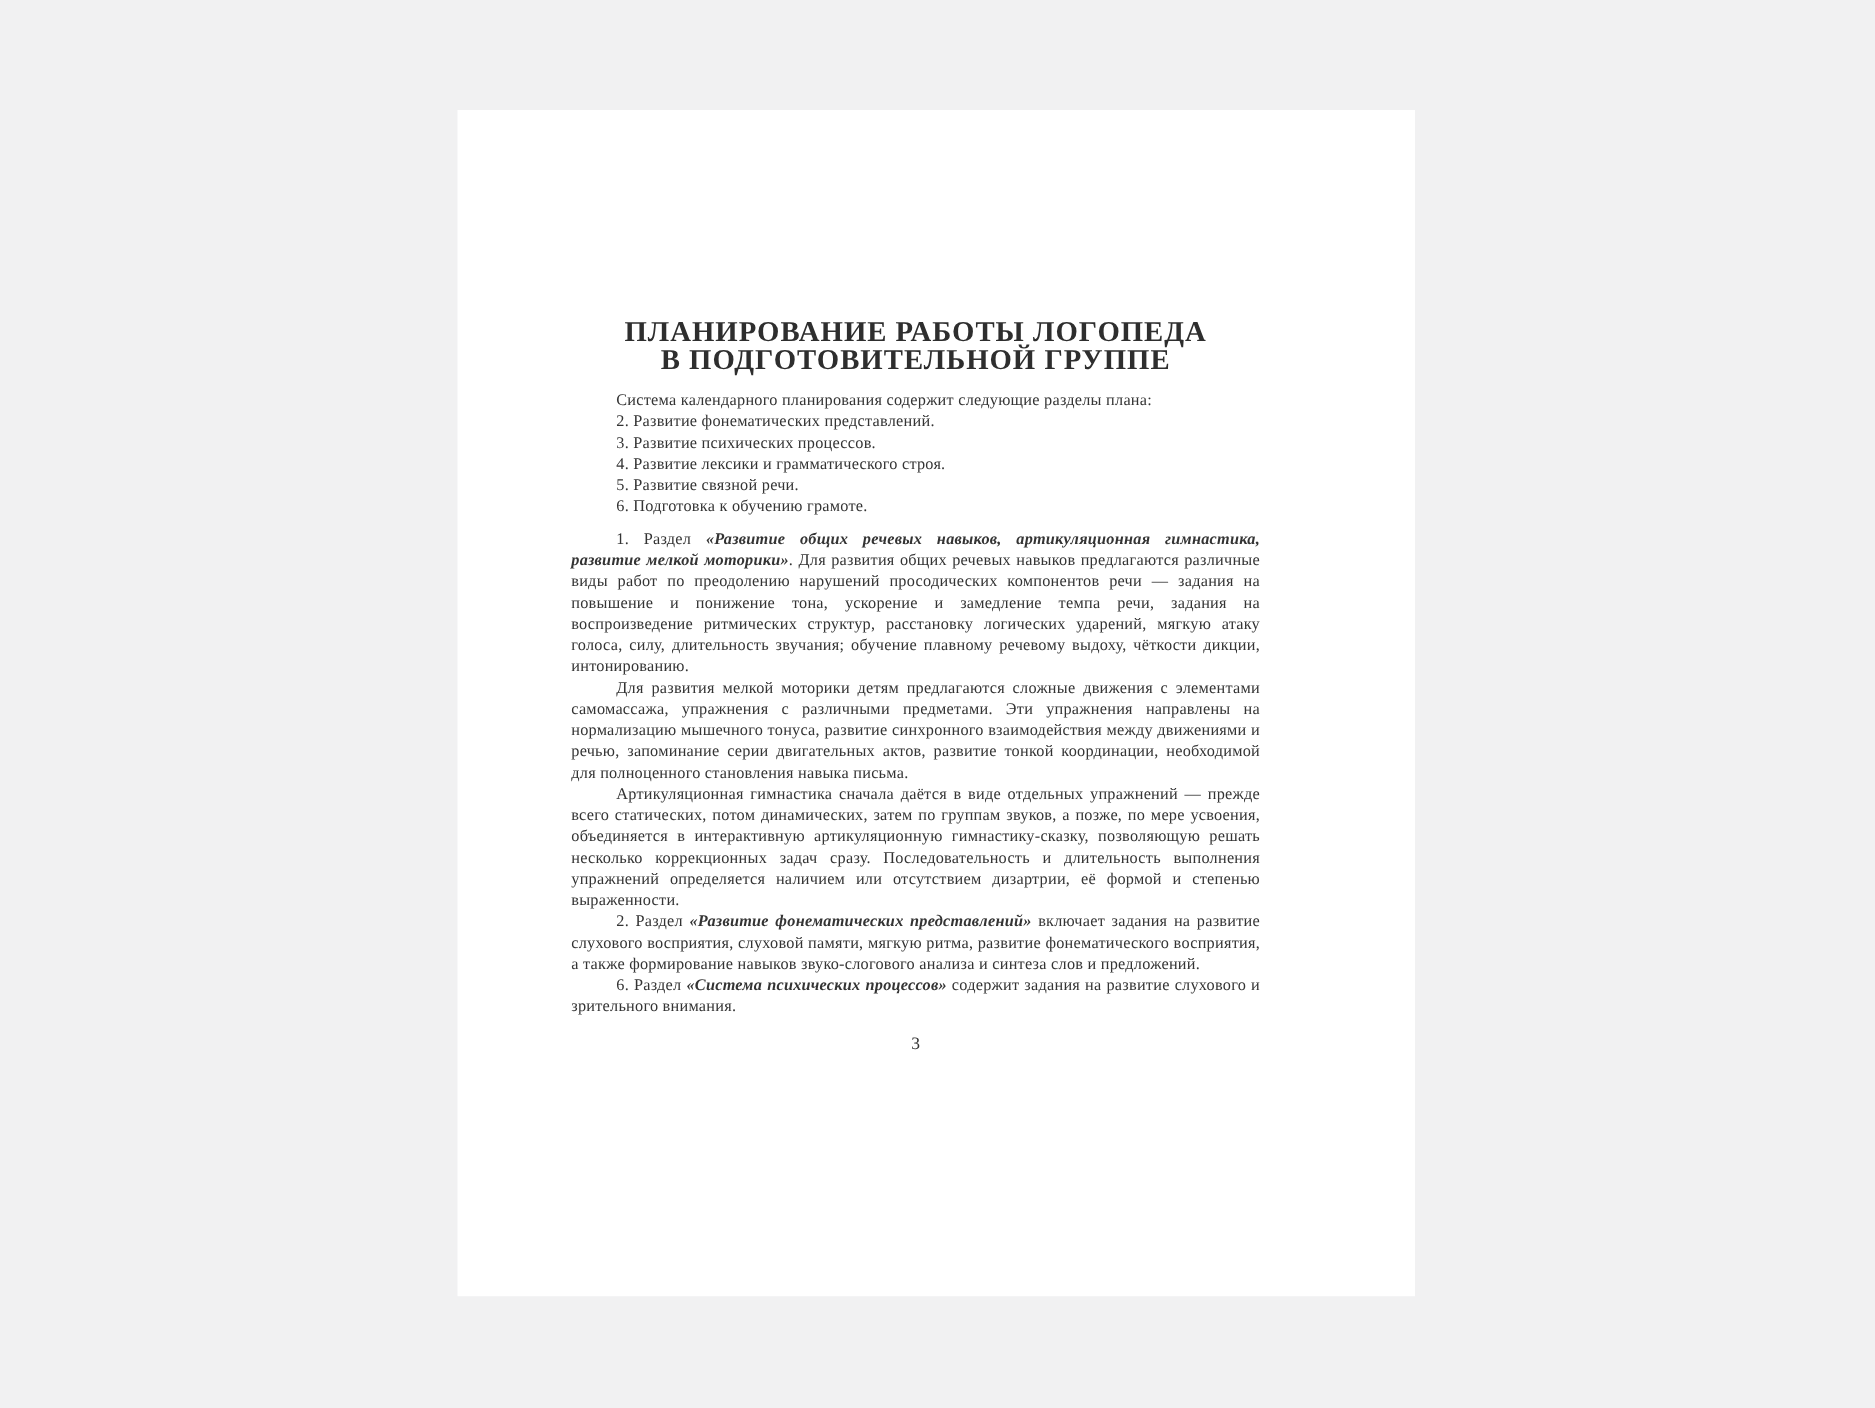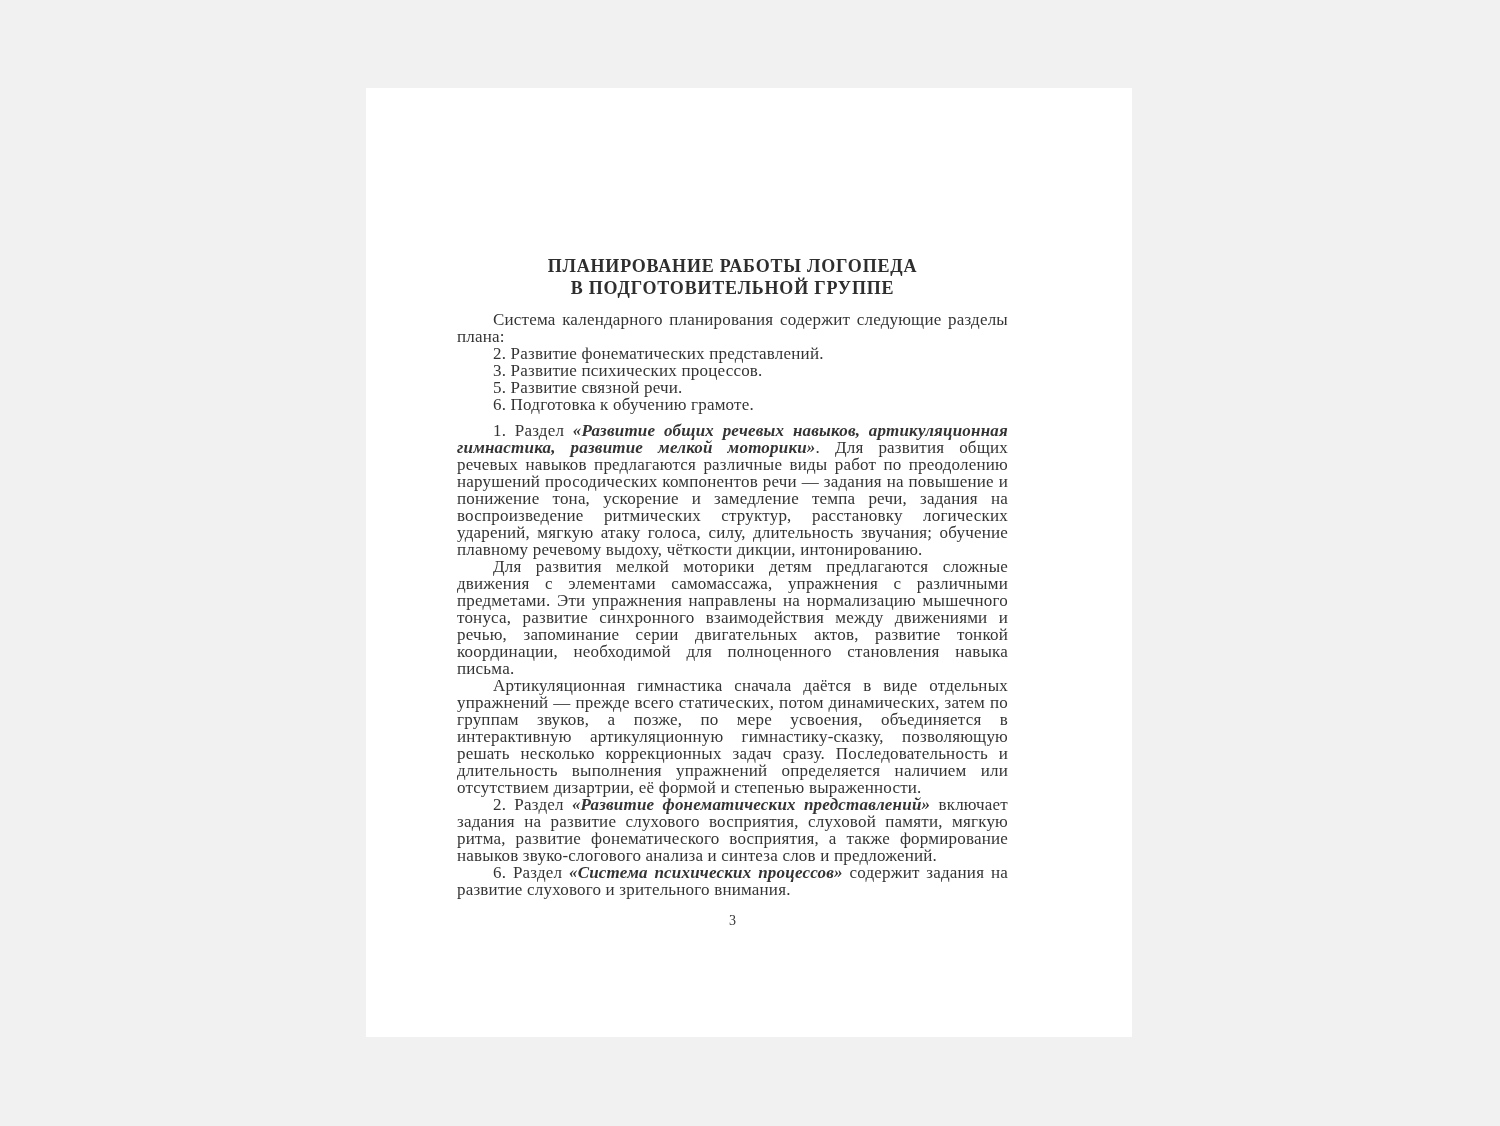--- a/index.html
+++ b/index.html
@@ -17,28 +17,28 @@
     background: #ffffff;
   }
   .content {
     position: absolute; left: 91px; top: 0;
     width: 551px;
     color: #343434;
   }
   .title {
     margin: 0; padding-top: 167px;
     text-align: center;
-    font-size: 18px; line-height: 22px;
+    font-size: 23px; line-height: 22px;
     font-weight: bold; letter-spacing: 0.8px;
     color: #2e2e2e;
   }
   .title .tline { display: block; }
   .body {
     margin: 0;
-    font-size: 17px; line-height: 17px;
+    font-size: 13px; line-height: 17px;
     letter-spacing: 0.2px;
     text-align: justify;
     text-indent: 36px;
   }
   .intro { margin-top: 12px; }
   .b { font-weight: bold; font-style: italic; }
   .section-gap { height: 9px; }
   .pagenum {
     margin-top: 14px;
     text-align: center;
@@ -55,20 +55,21 @@
 
       <h1 class="title">
         <span class="tline">ПЛАНИРОВАНИЕ РАБОТЫ ЛОГОПЕДА</span>
         <span class="tline">В ПОДГОТОВИТЕЛЬНОЙ ГРУППЕ</span>
       </h1>
 
       <p class="body intro">Система календарного планирования содержит следующие разделы плана:</p>
 
       <p class="body">2. Развитие фонематических представлений.</p>
       <p class="body">3. Развитие психических процессов.</p>
+      <p class="body">4. Развитие лексики и грамматического строя.</p>
       <p class="body">5. Развитие связной речи.</p>
       <p class="body">6. Подготовка к обучению грамоте.</p>
 
       <div class="section-gap"></div>
 
       <p class="body"><span>1. Раздел </span><span class="b">«Развитие общих речевых навыков, артикуляционная гимнастика, развитие мелкой моторики»</span><span>. Для развития общих речевых навыков предлагаются различные виды работ по преодолению нарушений просодических компонентов речи — задания на повышение и понижение тона, ускорение и замедление темпа речи, задания на воспроизведение ритмических структур, расстановку логических ударений, мягкую атаку голоса, силу, длительность звучания; обучение плавному речевому выдоху, чёткости дикции, интонированию.</span></p>
 
       <p class="body">Для развития мелкой моторики детям предлагаются сложные движения с элементами самомассажа, упражнения с различными предметами. Эти упражнения направлены на нормализацию мышечного тонуса, развитие синхронного взаимодействия между движениями и речью, запоминание серии двигательных актов, развитие тонкой координации, необходимой для полноценного становления навыка письма.</p>
 
       <p class="body">Артикуляционная гимнастика сначала даётся в виде отдельных упражнений — прежде всего статических, потом динамических, затем по группам звуков, а позже, по мере усвоения, объединяется в интерактивную артикуляционную гимнастику-сказку, позволяющую решать несколько коррекционных задач сразу. Последовательность и длительность выполнения упражнений определяется наличием или отсутствием дизартрии, её формой и степенью выраженности.</p>

